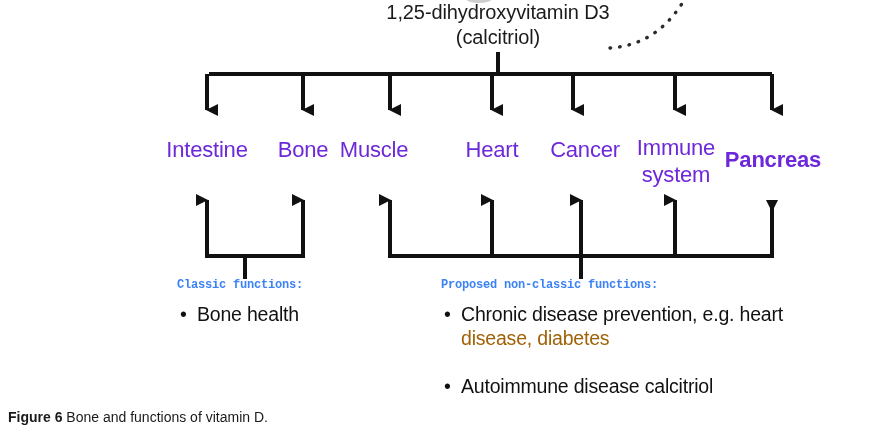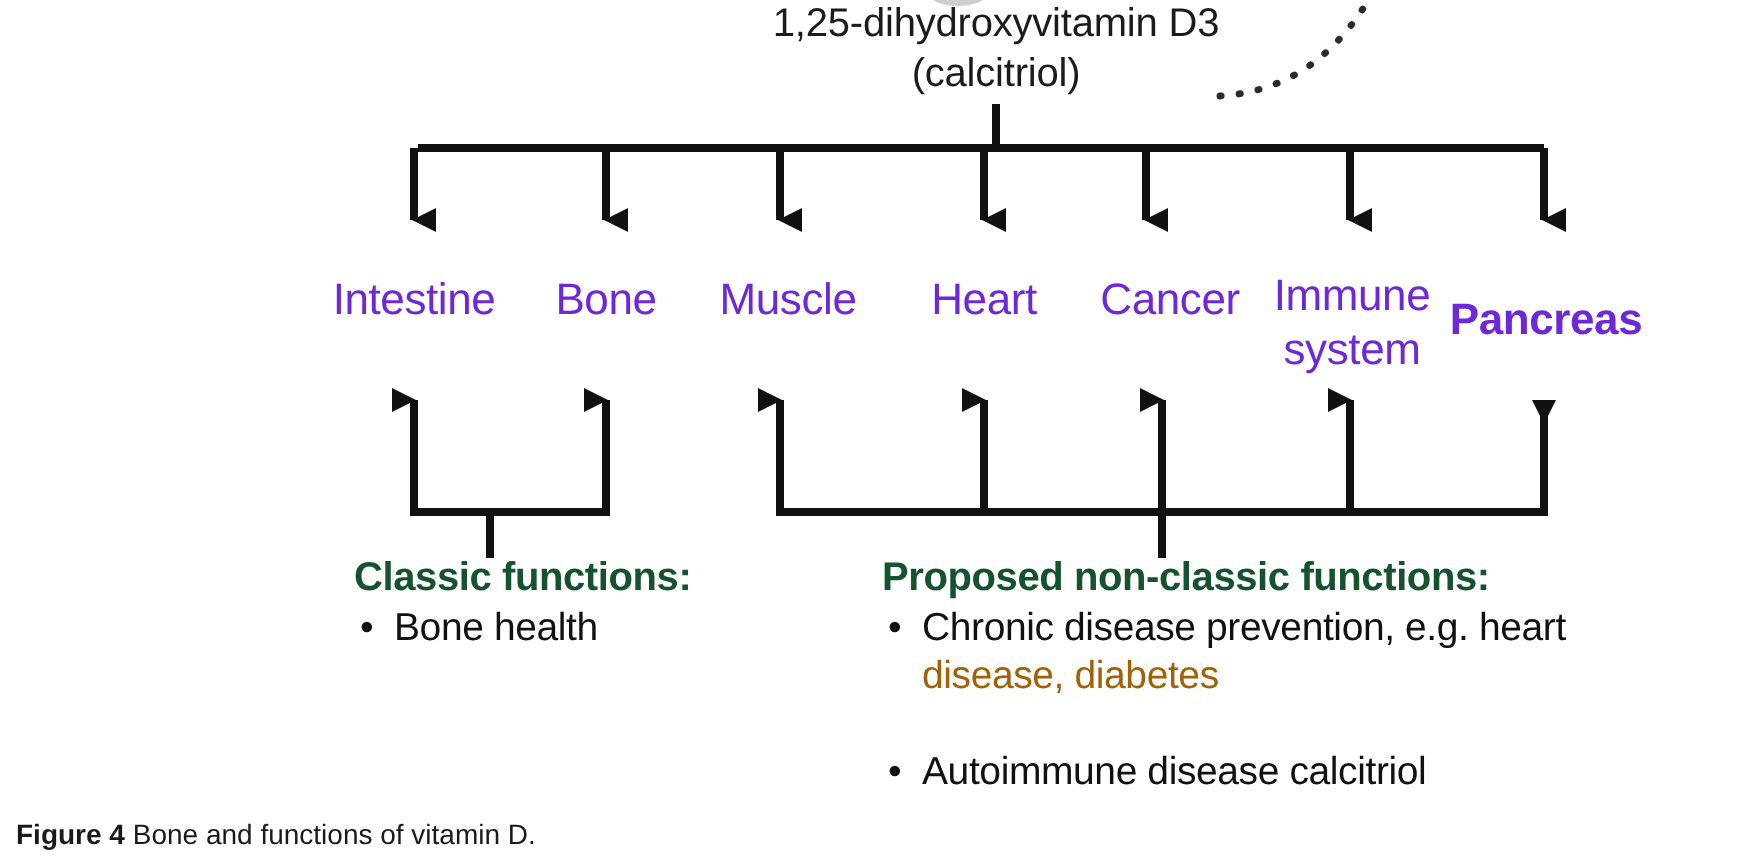--- a/index.html
+++ b/index.html
@@ -41,24 +41,24 @@
   }
   .organ-label {
     font-family: "Liberation Sans", sans-serif;
     font-size: 22px;
     color: #6d28d9;
     text-align: center;
     transform: translateX(-50%);
     letter-spacing: -0.2px;
   }
   .fn-heading {
-    font-family: Liberation Sans, sans-serif;
-    font-size: 20px;
+    font-family: Liberation Mono, monospace;
+    font-size: 12px;
     font-weight: bold;
-    color: #14532d;
+    color: #3b82f6;
     letter-spacing: -0.2px;
   }
   .fn-item {
     font-family: "Liberation Sans", sans-serif;
     font-size: 19.5px;
     color: #111111;
     letter-spacing: -0.2px;
   }
   .fn-item .bullet {
     display: inline-block;
@@ -158,21 +158,21 @@
       <line x1="388" y1="256" x2="774" y2="256" stroke="#111111" stroke-width="4"></line>
       <line x1="581" y1="256" x2="581" y2="279" stroke="#111111" stroke-width="4"></line>
     </g>
   </svg>
 
   <div class="txt title-line" style="left:498px; top:2px; transform:translateX(-50%);">1,25-dihydroxyvitamin D3</div>
   <div class="txt title-line" style="left:498px; top:27px; transform:translateX(-50%);">(calcitriol)</div>
 
   <div class="txt organ-label" style="left:207px; top:138px;">Intestine</div>
   <div class="txt organ-label" style="left:303px; top:138px;">Bone</div>
-  <div class="txt organ-label" style="left:394px; top:138px;">Muscle</div>
+  <div class="txt organ-label" style="left:374px; top:138px;">Muscle</div>
   <div class="txt organ-label" style="left:492px; top:138px;">Heart</div>
   <div class="txt organ-label" style="left:585px; top:138px;">Cancer</div>
   <div class="txt organ-label" style="left:676px; top:136px;">Immune</div>
   <div class="txt organ-label" style="left:676px; top:163px;">system</div>
   <div class="txt organ-label" style="left:773px; top:148px;font-weight:bold;">Pancreas</div>
 
   <div class="txt fn-heading" style="left:177px; top:279px;">Classic functions:</div>
   <div class="txt fn-item" style="left:180px; top:304px;">
     <span class="bullet">•</span><span>Bone health</span>
   </div>
@@ -183,17 +183,17 @@
     <span class="bullet">•</span><span>Chronic disease prevention, e.g. heart</span>
   </div>
   <div class="txt fn-cont" style="left:461px; top:328px;">disease, diabetes</div>
 
 
   <div class="txt fn-item" style="left:444px; top:376px;">
     <span class="bullet">•</span><span>Autoimmune disease calcitriol</span>
   </div>
 
   <div class="caption">
-    <b>Figure 4</b>
+    <b>Figure 6</b>
     <span>Bone and functions of vitamin D.</span>
   </div>
 
 </div>
 
 </body></html>

